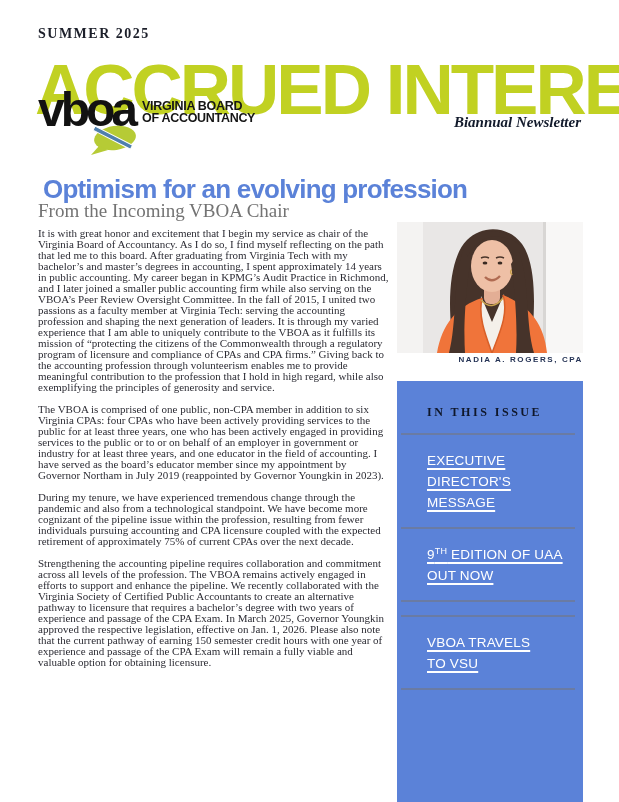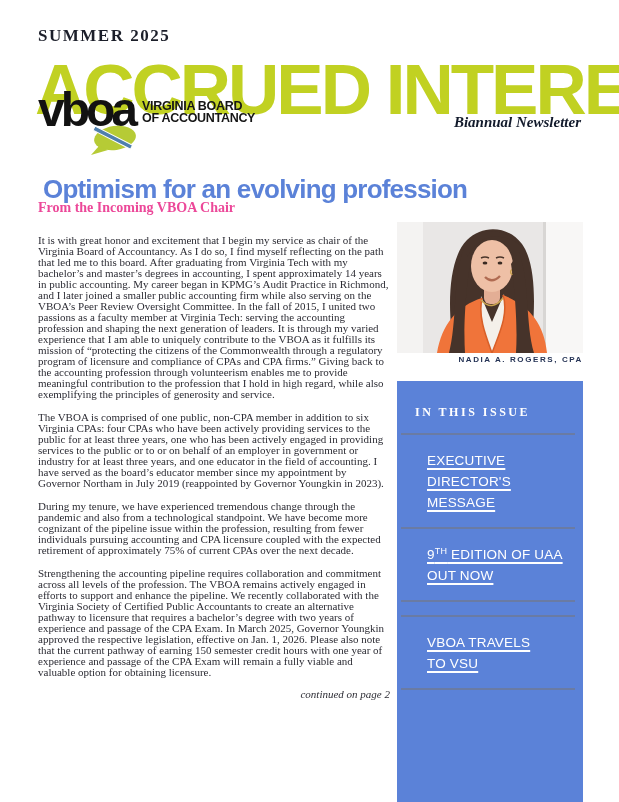--- a/index.html
+++ b/index.html
@@ -1,55 +1,55 @@
 <!DOCTYPE html>
 <html><head>
 <meta charset="utf-8">
 <style>
   html,body{margin:0;padding:0;background:#ffffff;}
   .page{position:relative;width:619px;height:802px;background:#ffffff;overflow:hidden;
         font-family:"Liberation Serif",serif;-webkit-font-smoothing:antialiased;}
 
-  .issue-date{position:absolute;left:38px;top:26px;font-size:17px;letter-spacing:1.5px;
+  .issue-date{position:absolute;left:38px;top:26px;font-size:14px;letter-spacing:1.5px;
               color:#1c1f2a;font-weight:bold;}
 
   .nl-title{position:absolute;left:35px;top:54px;margin:0;line-height:1;
             font-family:"Liberation Sans",sans-serif;font-weight:bold;font-size:71px;
             letter-spacing:-3px;color:#c1d122;white-space:nowrap;}
 
   .logo{position:absolute;left:38px;top:90px;width:220px;height:66px;}
   .logo-word{position:absolute;left:0;top:-4px;font-family:"Liberation Sans",sans-serif;
              font-weight:bold;font-size:48px;letter-spacing:-4px;color:#121212;line-height:1;}
   .logo-org{position:absolute;left:104px;top:10px;font-family:Liberation Sans, sans-serif;
             font-size:12.5px;font-weight:bold;letter-spacing:-0.3px;line-height:12px;color:#161616;}
   .logo-org span{display:block;}
   .logo-blob{position:absolute;left:52px;top:34px;}
 
   .biannual{position:absolute;right:38px;top:114px;font-size:15px;font-style:italic;
             font-weight:bold;color:#121a2b;}
 
   .headline{position:absolute;left:37px;top:168px;margin:6px;font-family:"Liberation Sans",sans-serif;
             font-weight:bold;font-size:26px;letter-spacing:-0.8px;color:#5b82d8;}
-  .subhead{position:absolute;left:38px;top:200px;margin:0;font-size:14px;font-weight:bold;
-           color:#ec4899;}
+  .subhead{position:absolute;left:38px;top:200px;margin:0;font-size:19px;font-weight:normal;
+           color:#737373;}
 
   .body-col{position:absolute;left:38px;top:223px;width:352px;font-size:11px;line-height:11px;
             color:#2c2c34;text-align:left;}
-  .body-col p{margin:12px 0 11px 0;}
+  .body-col p{margin:5px 0 11px 0;}
   .continued{text-align:right;font-style:italic;font-size:11px;color:#2c2c34;}
 
   .photo{position:absolute;left:397px;top:222px;width:186px;height:131px;overflow:hidden;}
   .caption{position:absolute;left:397px;top:355px;width:186px;text-align:right;
            font-family:"Liberation Sans",sans-serif;font-weight:bold;font-size:8px;
            letter-spacing:1.6px;color:#253355;}
 
   .sidebar{position:absolute;left:397px;top:381px;width:186px;height:421px;background:#5b82d8;
            box-sizing:border-box;padding:24px 18px 0 18px;}
   .sidebar-title{font-family:"Liberation Serif",serif;font-size:12px;letter-spacing:2.5px;
-                 color:#ffffff;font-weight:bold;}
+                 color:#0f172a;font-weight:bold;margin-left:12px;}
   .divider{border:none;height:2px;background:#6a7ba4;margin:13px -10px 0 -14px;}
   .sidebar-link{display:block;margin:15px 0 14px 12px;font-family:"Liberation Sans",sans-serif;
                 font-weight:normal;font-size:13.5px;line-height:21px;color:#ffffff;
                 text-decoration:underline;text-decoration-thickness:1.5px;text-underline-offset:3px;
                 white-space:pre-line;letter-spacing:0.2px;cursor:pointer;}
   .sidebar-link sup{font-size:9px;line-height:0;}
 </style>
 </head>
 <body>
 
@@ -75,21 +75,20 @@
   <div class="biannual">Biannual Newsletter</div>
 
   <h2 class="headline">Optimism for an evolving profession</h2>
   <h3 class="subhead">From the Incoming VBOA Chair</h3>
 
   <div class="body-col">
     <p>It is with great honor and excitement that I begin my service as chair of the Virginia Board of Accountancy. As I do so, I find myself reflecting on the path that led me to this board. After graduating from Virginia Tech with my bachelor’s and master’s degrees in accounting, I spent approximately 14 years in public accounting. My career began in KPMG’s Audit Practice in Richmond, and I later joined a smaller public accounting firm while also serving on the VBOA’s Peer Review Oversight Committee. In the fall of 2015, I united two passions as a faculty member at Virginia Tech: serving the accounting profession and shaping the next generation of leaders. It is through my varied experience that I am able to uniquely contribute to the VBOA as it fulfills its mission of “protecting the citizens of the Commonwealth through a regulatory program of licensure and compliance of CPAs and CPA firms.” Giving back to the accounting profession through volunteerism enables me to provide meaningful contribution to the profession that I hold in high regard, while also exemplifying the principles of generosity and service.</p>
     <p>The VBOA is comprised of one public, non-CPA member in addition to six Virginia CPAs: four CPAs who have been actively providing services to the public for at least three years, one who has been actively engaged in providing services to the public or to or on behalf of an employer in government or industry for at least three years, and one educator in the field of accounting. I have served as the board’s educator member since my appointment by Governor Northam in July 2019 (reappointed by Governor Youngkin in 2023).</p>
     <p>During my tenure, we have experienced tremendous change through the pandemic and also from a technological standpoint. We have become more cognizant of the pipeline issue within the profession, resulting from fewer individuals pursuing accounting and CPA licensure coupled with the expected retirement of approximately 75% of current CPAs over the next decade.</p>
     <p>Strengthening the accounting pipeline requires collaboration and commitment across all levels of the profession. The VBOA remains actively engaged in efforts to support and enhance the pipeline. We recently collaborated with the Virginia Society of Certified Public Accountants to create an alternative pathway to licensure that requires a bachelor’s degree with two years of experience and passage of the CPA Exam. In March 2025, Governor Youngkin approved the respective legislation, effective on Jan. 1, 2026. Please also note that the current pathway of earning 150 semester credit hours with one year of experience and passage of the CPA Exam will remain a fully viable and valuable option for obtaining licensure.</p>
-    <div class="continued">continued on page 2</div>
   </div>
 
   <div class="photo">
     <svg width="186" height="131" viewBox="0 0 186 131">
       <rect x="0" y="0" width="186" height="131" fill="#e9e7e6"></rect>
       <rect x="0" y="0" width="26" height="131" fill="#f4f3f2"></rect>
       <rect x="146" y="0" width="3" height="131" fill="#d8d6d4"></rect>
       <rect x="149" y="0" width="37" height="131" fill="#f8f7f6"></rect>
       <path d="M58,131 C50,92 50,38 70,18 C86,2 112,4 125,22 C141,44 138,96 133,131 Z" fill="#46332a"></path>
       <rect x="87" y="62" width="16" height="20" rx="6" fill="#e3ae95"></rect>

